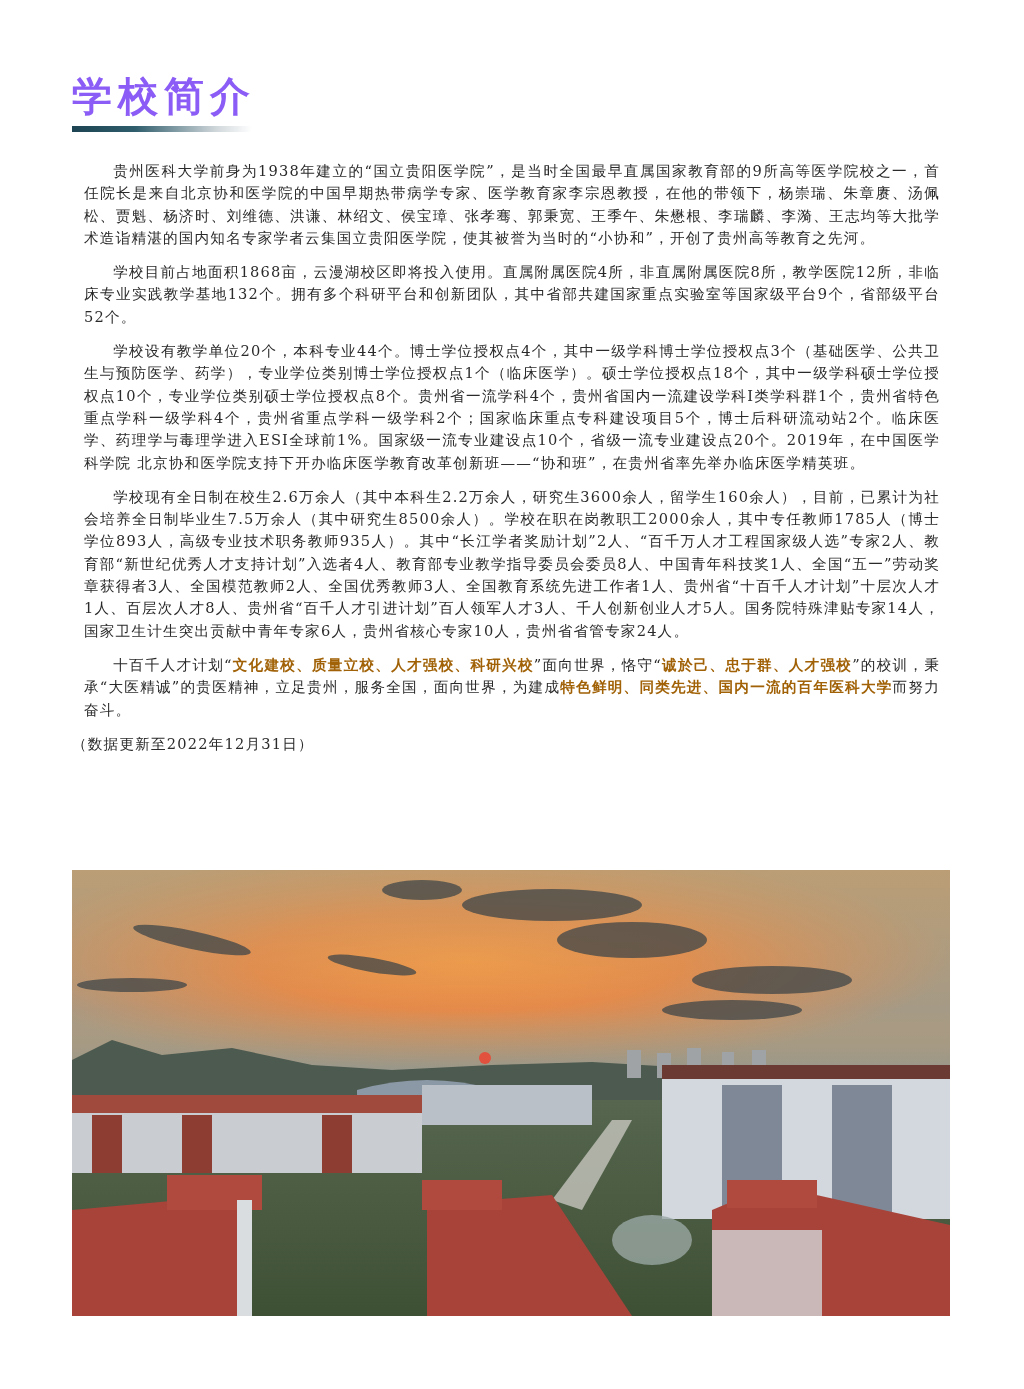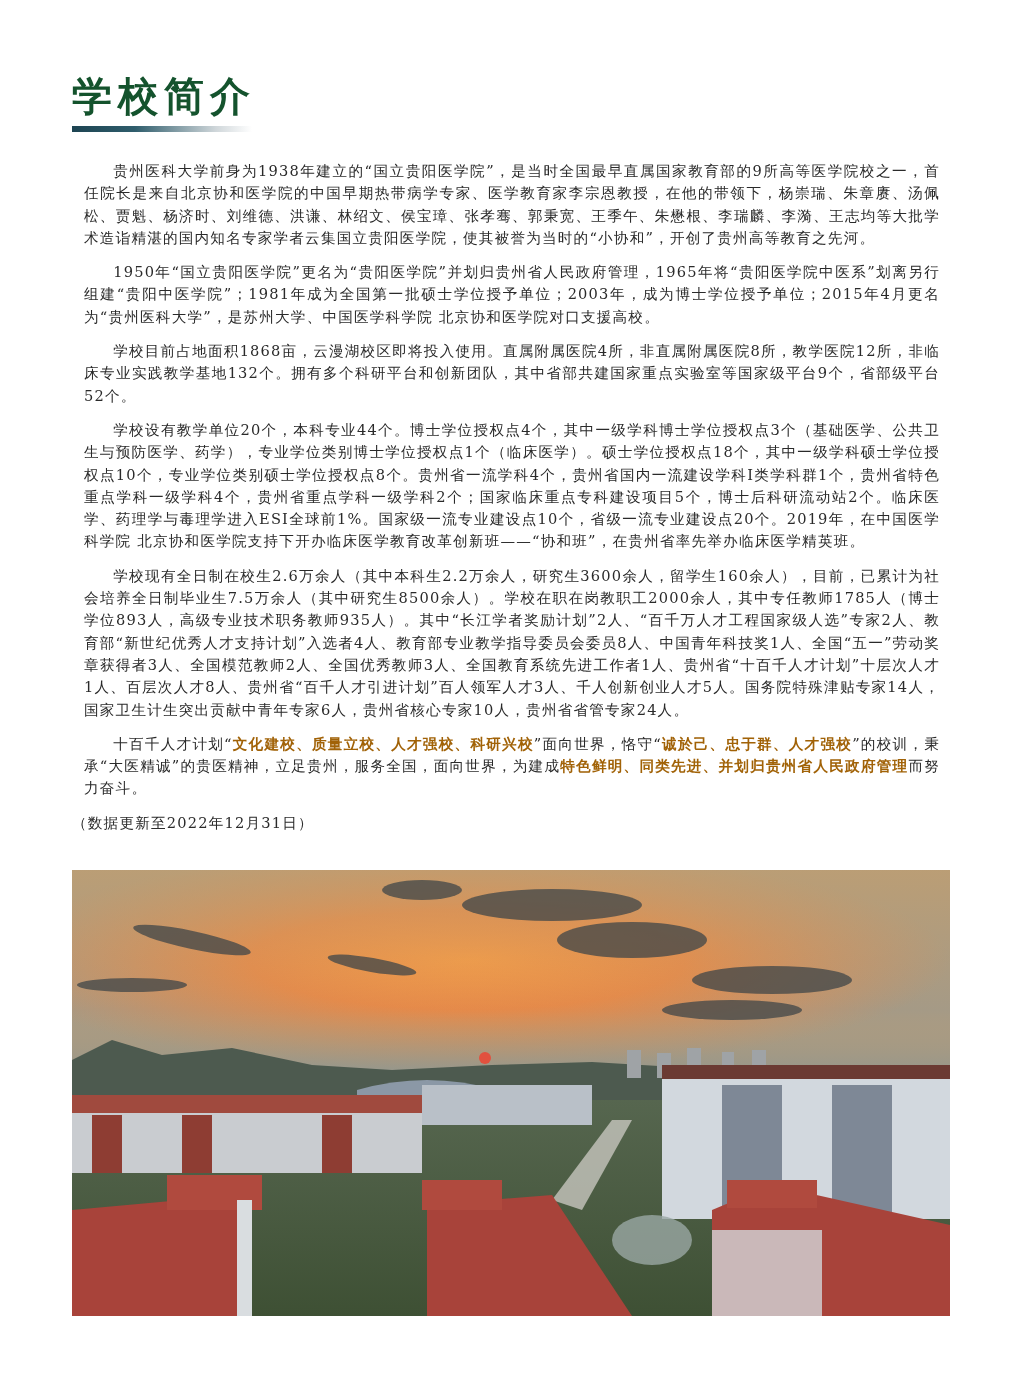--- a/index.html
+++ b/index.html
@@ -1,20 +1,20 @@
 <!DOCTYPE html>
 <html><head>
 <meta charset="utf-8">
 <style>
   html, body { margin: 0; padding: 0; background: #ffffff; }
   body { width: 1024px; height: 1389px; position: relative; overflow: hidden;
          font-family: "DejaVu Serif", "Liberation Serif", serif; color: #2a2a2a; }
   .title-block { position: absolute; left: 72px; top: 72px; }
   .page-title { font-family: "DejaVu Sans", "Liberation Sans", sans-serif; font-weight: bold;
-                font-size: 40px; letter-spacing: 6px; color: #14532d; margin: 0; line-height: 48px; }
+                font-size: 40px; letter-spacing: 6px; color: #8b5cf6; margin: 0; line-height: 48px; }
   .title-rule { width: 180px; height: 6px; margin-top: 6px;
                 background: linear-gradient(to right, #1d4452 0%, #2f5d6c 35%, rgba(120,140,150,0.35) 80%, rgba(255,255,255,0) 100%); }
   .body-text { position: absolute; left: 72px; top: 148px; width: 880px; }
   .para { margin: 12px; font-size: 14.6px; line-height: 22.3px; text-align: justify; text-indent: 2em; letter-spacing: 1.2px; }
   .para b { font-weight: bold; color: #a16207; }
   .note { margin: 0; font-size: 14.6px; line-height: 22.3px; letter-spacing: 1.2px; text-indent: 0; }
   .photo { position: absolute; left: 72px; top: 870px; width: 878px; height: 446px; overflow: hidden; }
   .photo svg { display: block; width: 100%; height: 100%; }
 </style>
 </head>
@@ -23,33 +23,30 @@
 <div class="title-block">
   <h1 class="page-title">学校简介</h1>
   <div class="title-rule"></div>
 </div>
 
 <div class="body-text">
   <p class="para">
     <span>贵州医科大学前身为1938年建立的“国立贵阳医学院”，是当时全国最早直属国家教育部的9所高等医学院校之一，首任院长是来自北京协和医学院的中国早期热带病学专家、医学教育家李宗恩教授，在他的带领下，杨崇瑞、朱章赓、汤佩松、贾魁、杨济时、刘维德、洪谦、林绍文、侯宝璋、张孝骞、郭秉宽、王季午、朱懋根、李瑞麟、李漪、王志均等大批学术造诣精湛的国内知名专家学者云集国立贵阳医学院，使其被誉为当时的“小协和”，开创了贵州高等教育之先河。</span>
   </p>
   <p class="para">
-    <span>1950年“国立贵阳医学院”更名为“贵阳医学院”并划归贵州省人民政府管理，1965年将“贵阳医学院中医系”划离另行组建“贵阳中医学院”；1981年成为全国第一批硕士学位授予单位；2003年，成为博士学位授予单位；2015年4月更名为“贵州医科大学”，是苏州大学、中国医学科学院 北京协和医学院对口支援高校。</span>
-  </p>
-  <p class="para">
     <span>学校目前占地面积1868亩，云漫湖校区即将投入使用。直属附属医院4所，非直属附属医院8所，教学医院12所，非临床专业实践教学基地132个。拥有多个科研平台和创新团队，其中省部共建国家重点实验室等国家级平台9个，省部级平台52个。</span>
   </p>
   <p class="para">
     <span>学校设有教学单位20个，本科专业44个。博士学位授权点4个，其中一级学科博士学位授权点3个（基础医学、公共卫生与预防医学、药学），专业学位类别博士学位授权点1个（临床医学）。硕士学位授权点18个，其中一级学科硕士学位授权点10个，专业学位类别硕士学位授权点8个。贵州省一流学科4个，贵州省国内一流建设学科I类学科群1个，贵州省特色重点学科一级学科4个，贵州省重点学科一级学科2个；国家临床重点专科建设项目5个，博士后科研流动站2个。临床医学、药理学与毒理学进入ESI全球前1%。国家级一流专业建设点10个，省级一流专业建设点20个。2019年，在中国医学科学院 北京协和医学院支持下开办临床医学教育改革创新班——“协和班”，在贵州省率先举办临床医学精英班。</span>
   </p>
   <p class="para">
     <span>学校现有全日制在校生2.6万余人（其中本科生2.2万余人，研究生3600余人，留学生160余人），目前，已累计为社会培养全日制毕业生7.5万余人（其中研究生8500余人）。学校在职在岗教职工2000余人，其中专任教师1785人（博士学位893人，高级专业技术职务教师935人）。其中“长江学者奖励计划”2人、“百千万人才工程国家级人选”专家2人、教育部“新世纪优秀人才支持计划”入选者4人、教育部专业教学指导委员会委员8人、中国青年科技奖1人、全国“五一”劳动奖章获得者3人、全国模范教师2人、全国优秀教师3人、全国教育系统先进工作者1人、贵州省“十百千人才计划”十层次人才1人、百层次人才8人、贵州省“百千人才引进计划”百人领军人才3人、千人创新创业人才5人。国务院特殊津贴专家14人，国家卫生计生突出贡献中青年专家6人，贵州省核心专家10人，贵州省省管专家24人。</span>
   </p>
   <p class="para">
-    <span>十百千人才计划“</span><b>文化建校、质量立校、人才强校、科研兴校</b><span>”面向世界，恪守“</span><b>诚於己、忠于群、人才强校</b><span>”的校训，秉承“大医精诚”的贵医精神，立足贵州，服务全国，面向世界，为建成</span><b>特色鲜明、同类先进、并划归贵州省人民政府管理</b><span>而努力奋斗。</span>
+    <span>十百千人才计划“</span><b>文化建校、质量立校、人才强校、科研兴校</b><span>”面向世界，恪守“</span><b>诚於己、忠于群、人才强校</b><span>”的校训，秉承“大医精诚”的贵医精神，立足贵州，服务全国，面向世界，为建成</span><b>特色鲜明、同类先进、国内一流的百年医科大学</b><span>而努力奋斗。</span>
   </p>
   <p class="note">（数据更新至2022年12月31日）</p>
 </div>
 
 <div class="photo">
   <svg viewBox="0 0 878 446" preserveAspectRatio="none">
     <defs>
       <radialGradient id="glow" cx="0.45" cy="0.45" r="0.55">
         <stop offset="0" stop-color="#f59a45"></stop>
         <stop offset="0.45" stop-color="#e58a4a"></stop>

